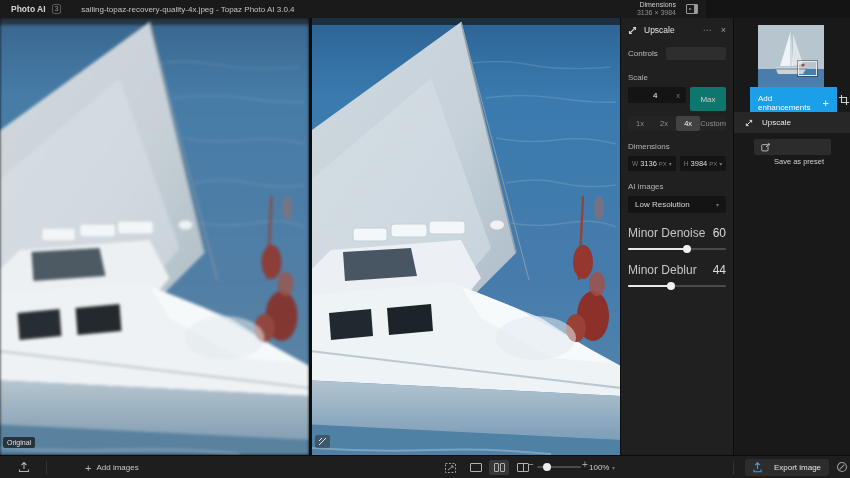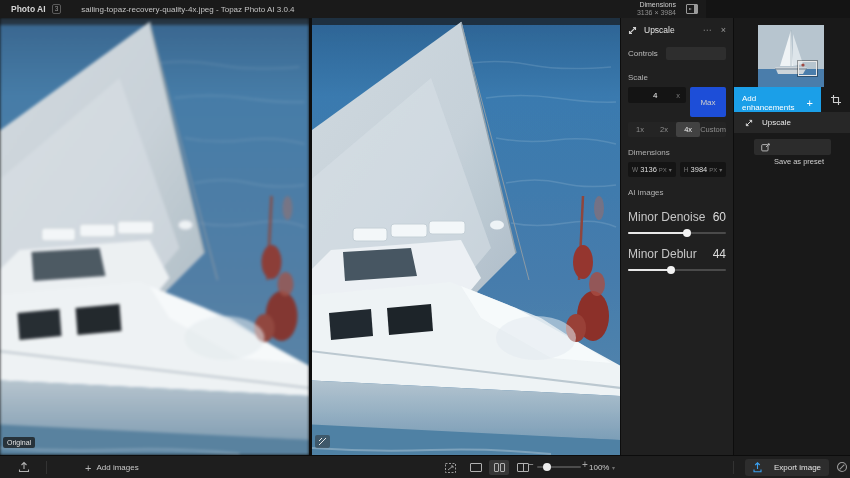--- a/index.html
+++ b/index.html
@@ -46,21 +46,21 @@
   .xclose { color:#9a9a9a; font-size:9px; }
   .controls-row { height:18px; display:flex; align-items:center; margin-top:2px; }
   .controls-label { font-size:8px; color:#bdbdbd; flex:1; }
   .controls-box { width:60px; height:13px; background:#2e2e2e; border-radius:2px; }
   .sec-label { font-size:8px; color:#b2b2b2; margin-top:11px; }
   .scale-row { display:flex; margin-top:5px; gap:4px; }
   .scale-input { width:58px; height:16px; background:#141414; border-radius:2px;
     display:flex; align-items:center; padding:0 6px; }
   .scale-val { flex:1; text-align:center; font-size:8px; color:#efefef; }
   .scale-x { font-size:7.5px; color:#777; }
-  .max-btn { flex:1; height:30px; background:#1d4ed8; border-radius:2px; color:#cfcfcf;
+  .max-btn { flex:1; height:24px; background:#0f766e; border-radius:2px; color:#cfcfcf;
     font-size:8px; display:flex; align-items:center; justify-content:center; }
   .opt-row { display:flex; margin-top:5px; background:#242424; border-radius:2px; height:15px; }
   .opt { flex:1; display:flex; align-items:center; justify-content:center;
     font-size:7.5px; color:#8e8e8e; border-radius:2px; }
   .opt.active { background:#424242; color:#f2f2f2; }
   .dim-row { display:flex; gap:4px; margin-top:5px; }
   .dim-box { flex:1; height:15px; background:#141414; border-radius:2px;
     display:flex; align-items:center; padding:0 4px; gap:2px; }
   .dim-pre { font-size:6.5px; color:#787878; }
   .dim-val { font-size:7.5px; color:#dedede; flex:1; text-align:center; }
@@ -79,21 +79,21 @@
     border-radius:50%; transform:translateX(-4px); }
 
   
   #sidebar { position:absolute; left:733px; top:18px; width:117px; height:437px;
     background:#191919; border-left:1px solid #0d0d0d; }
   .thumb { position:absolute; left:24px; top:7px; width:66px; height:62px; }
   .thumb svg { display:block; }
   .thumb-sel { position:absolute; left:40px; top:36px; width:19px; height:15px;
     border:1px solid #e8e8e8; box-shadow:0 0 0 1px rgba(0,0,0,.35); }
   .enh-row { position:absolute; left:0; top:69px; width:117px; height:25px; display:flex; }
-  .enh-btn { width:87px; height:25px; background:#1b9fe8; display:flex; align-items:center; padding:16px 8px; }
+  .enh-btn { width:87px; height:25px; background:#1b9fe8; display:flex; align-items:center; padding:16px 8px;margin-left:16px; }
   .enh-label { flex:1; font-size:8px; color:#fff; }
   .enh-plus { color:#fff; font-size:11px; font-weight:300; }
   .crop-cell { flex:1; display:flex; align-items:center; justify-content:center; }
   .upscale-row { position:absolute; left:0; top:94px; width:117px; height:21px; background:#272727;
     display:flex; align-items:center; padding-left:11px; gap:9px; }
   .upscale-label { font-size:8px; color:#e8e8e8; }
   .preset-btn { position:absolute; left:20px; top:121px; width:77px; height:16px; background:#2c2c2c;
     border-radius:2px; display:flex; align-items:center; justify-content:center; gap:4px; }
   .preset-label { font-size:7.5px; color:#cfcfcf;margin-top:28px; }
 
@@ -263,20 +263,24 @@
     </div>
     <div class="dim-box">
       <span class="dim-pre">H</span>
       <span class="dim-val">3984</span>
       <span class="dim-unit">PX</span>
       <span class="chev">▾</span>
     </div>
   </div>
 
   <div class="sec-label">AI images</div>
+  <div class="dropdown">
+    <span class="dd-val">Low Resolution</span>
+    <span class="chev">▾</span>
+  </div>
 
   <div class="slider-group">
     <div class="slider-head">
       <span class="slider-label">Minor Denoise</span>
       <span class="slider-value">60</span>
     </div>
     <div class="slider-track">
       <div class="slider-fill" style="width: 60%;"></div>
         <div class="slider-handle" style="left: 60%;"></div>
     </div>

